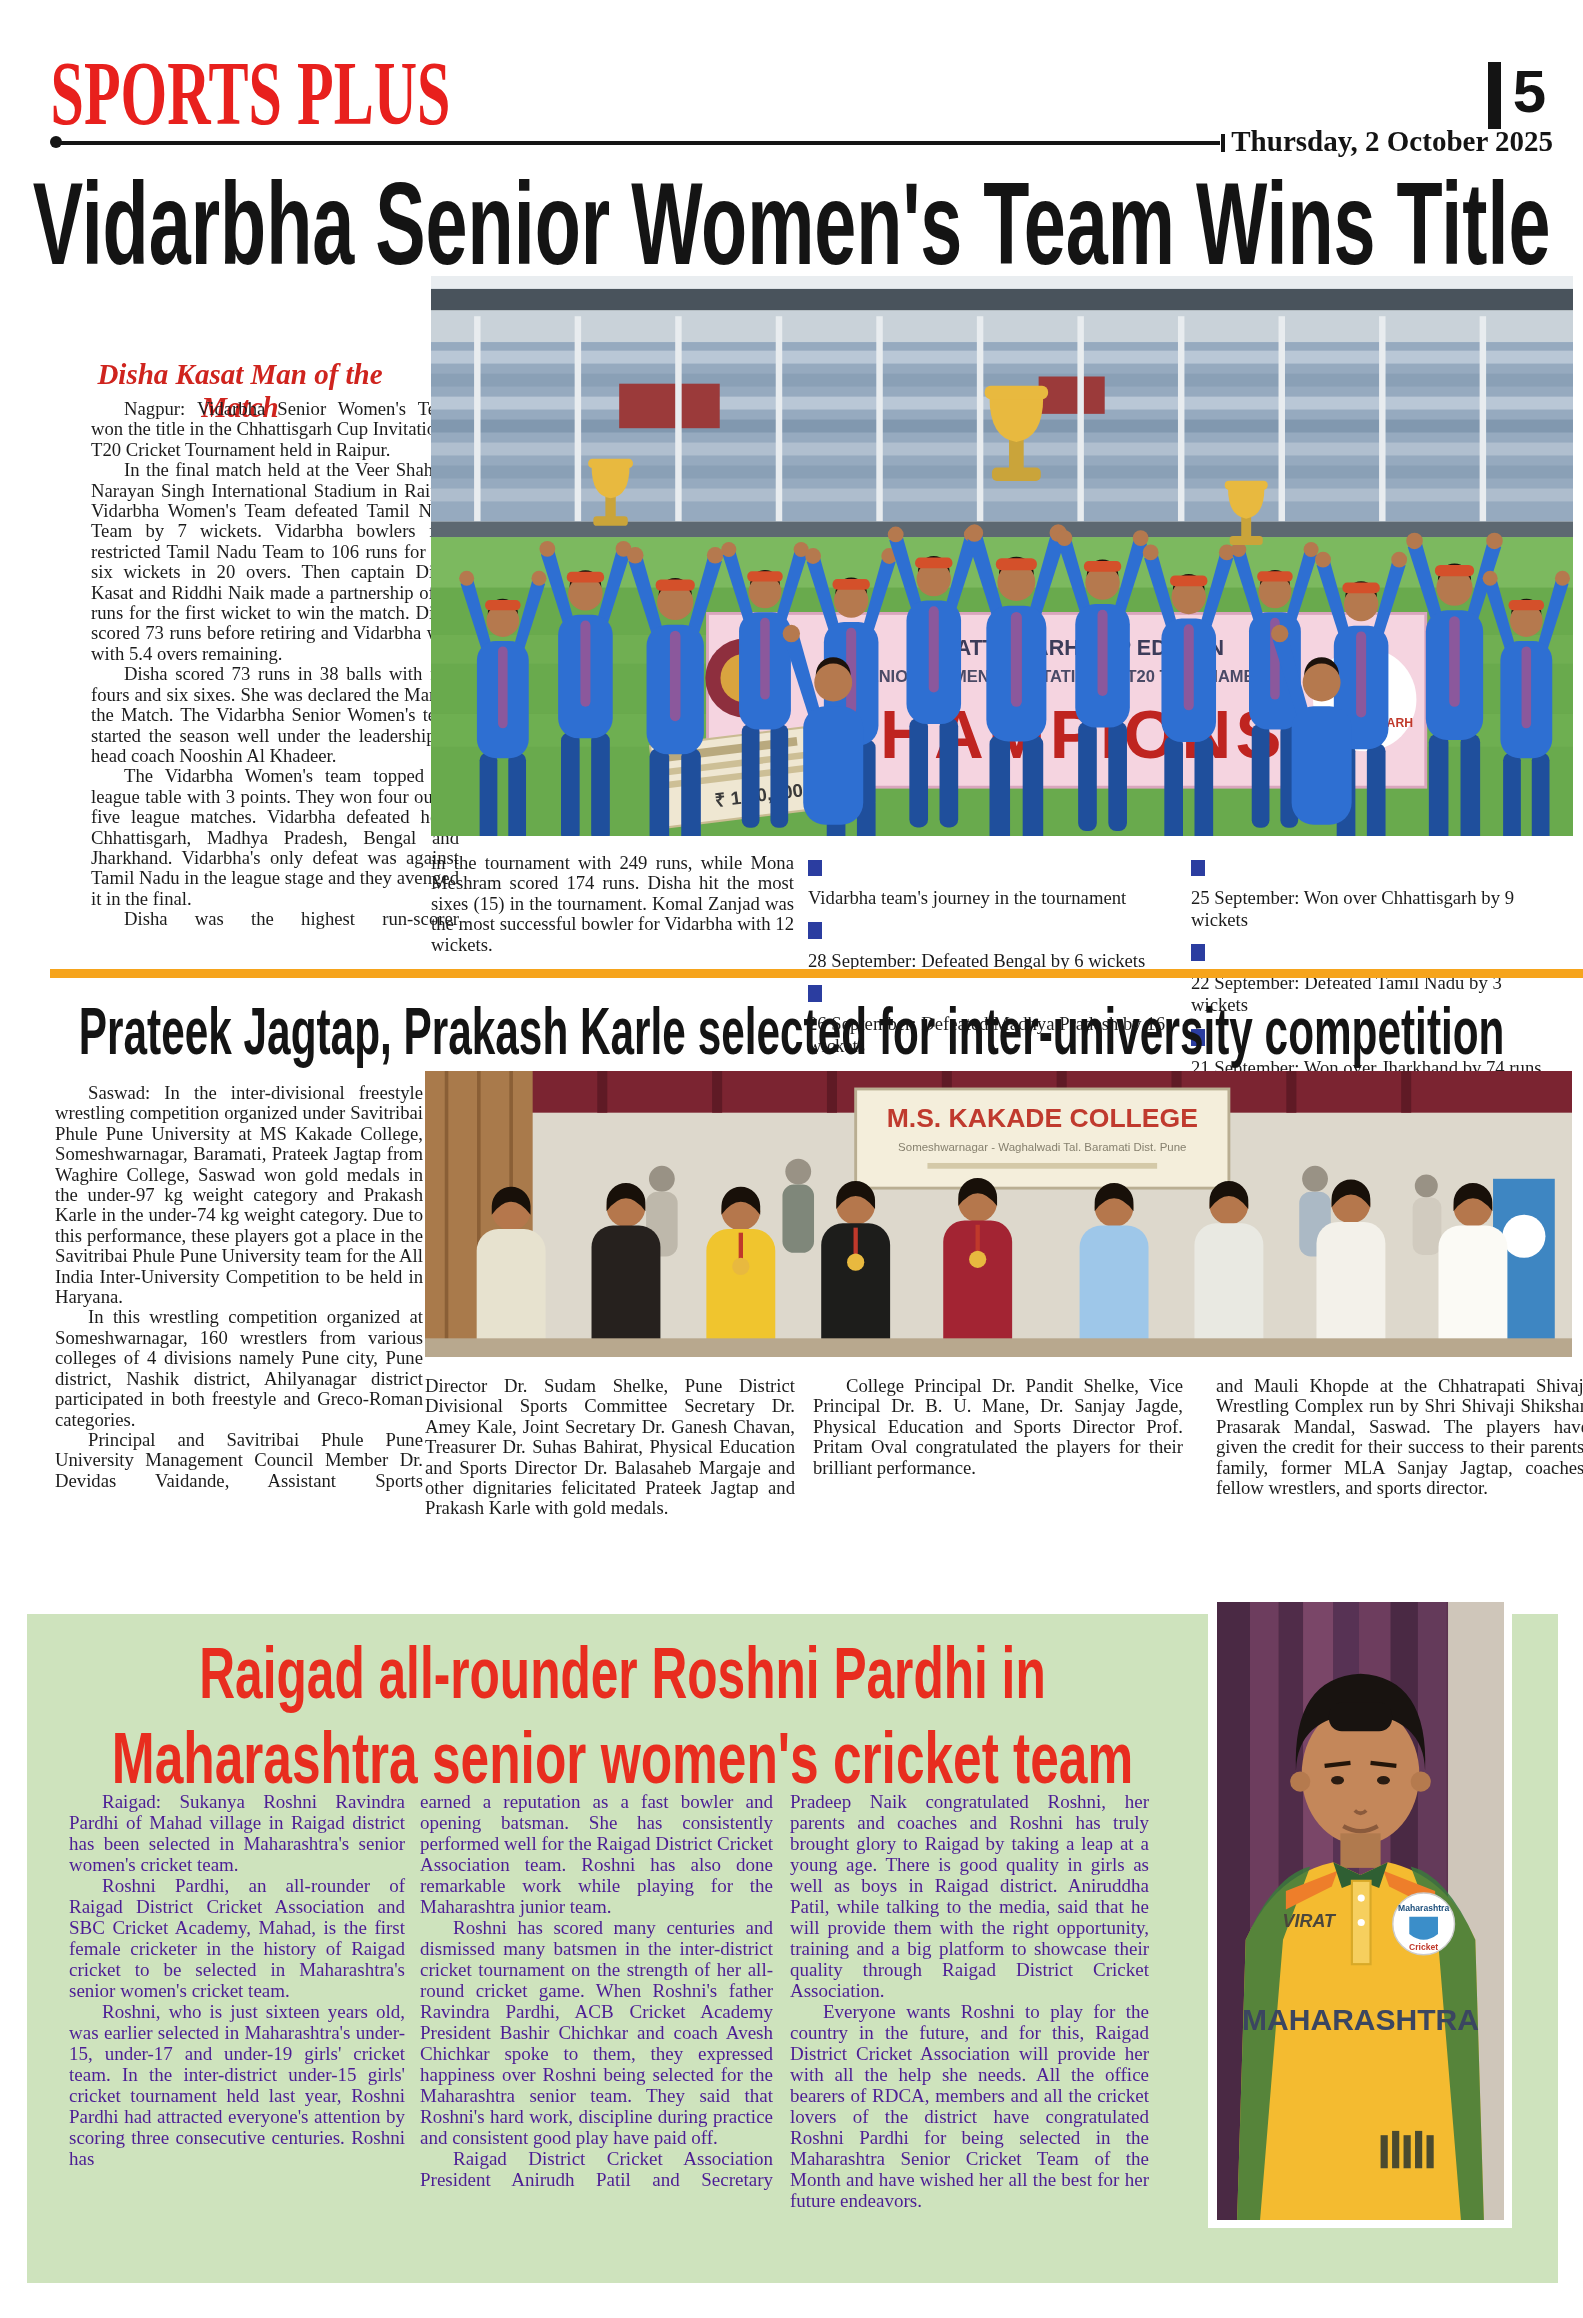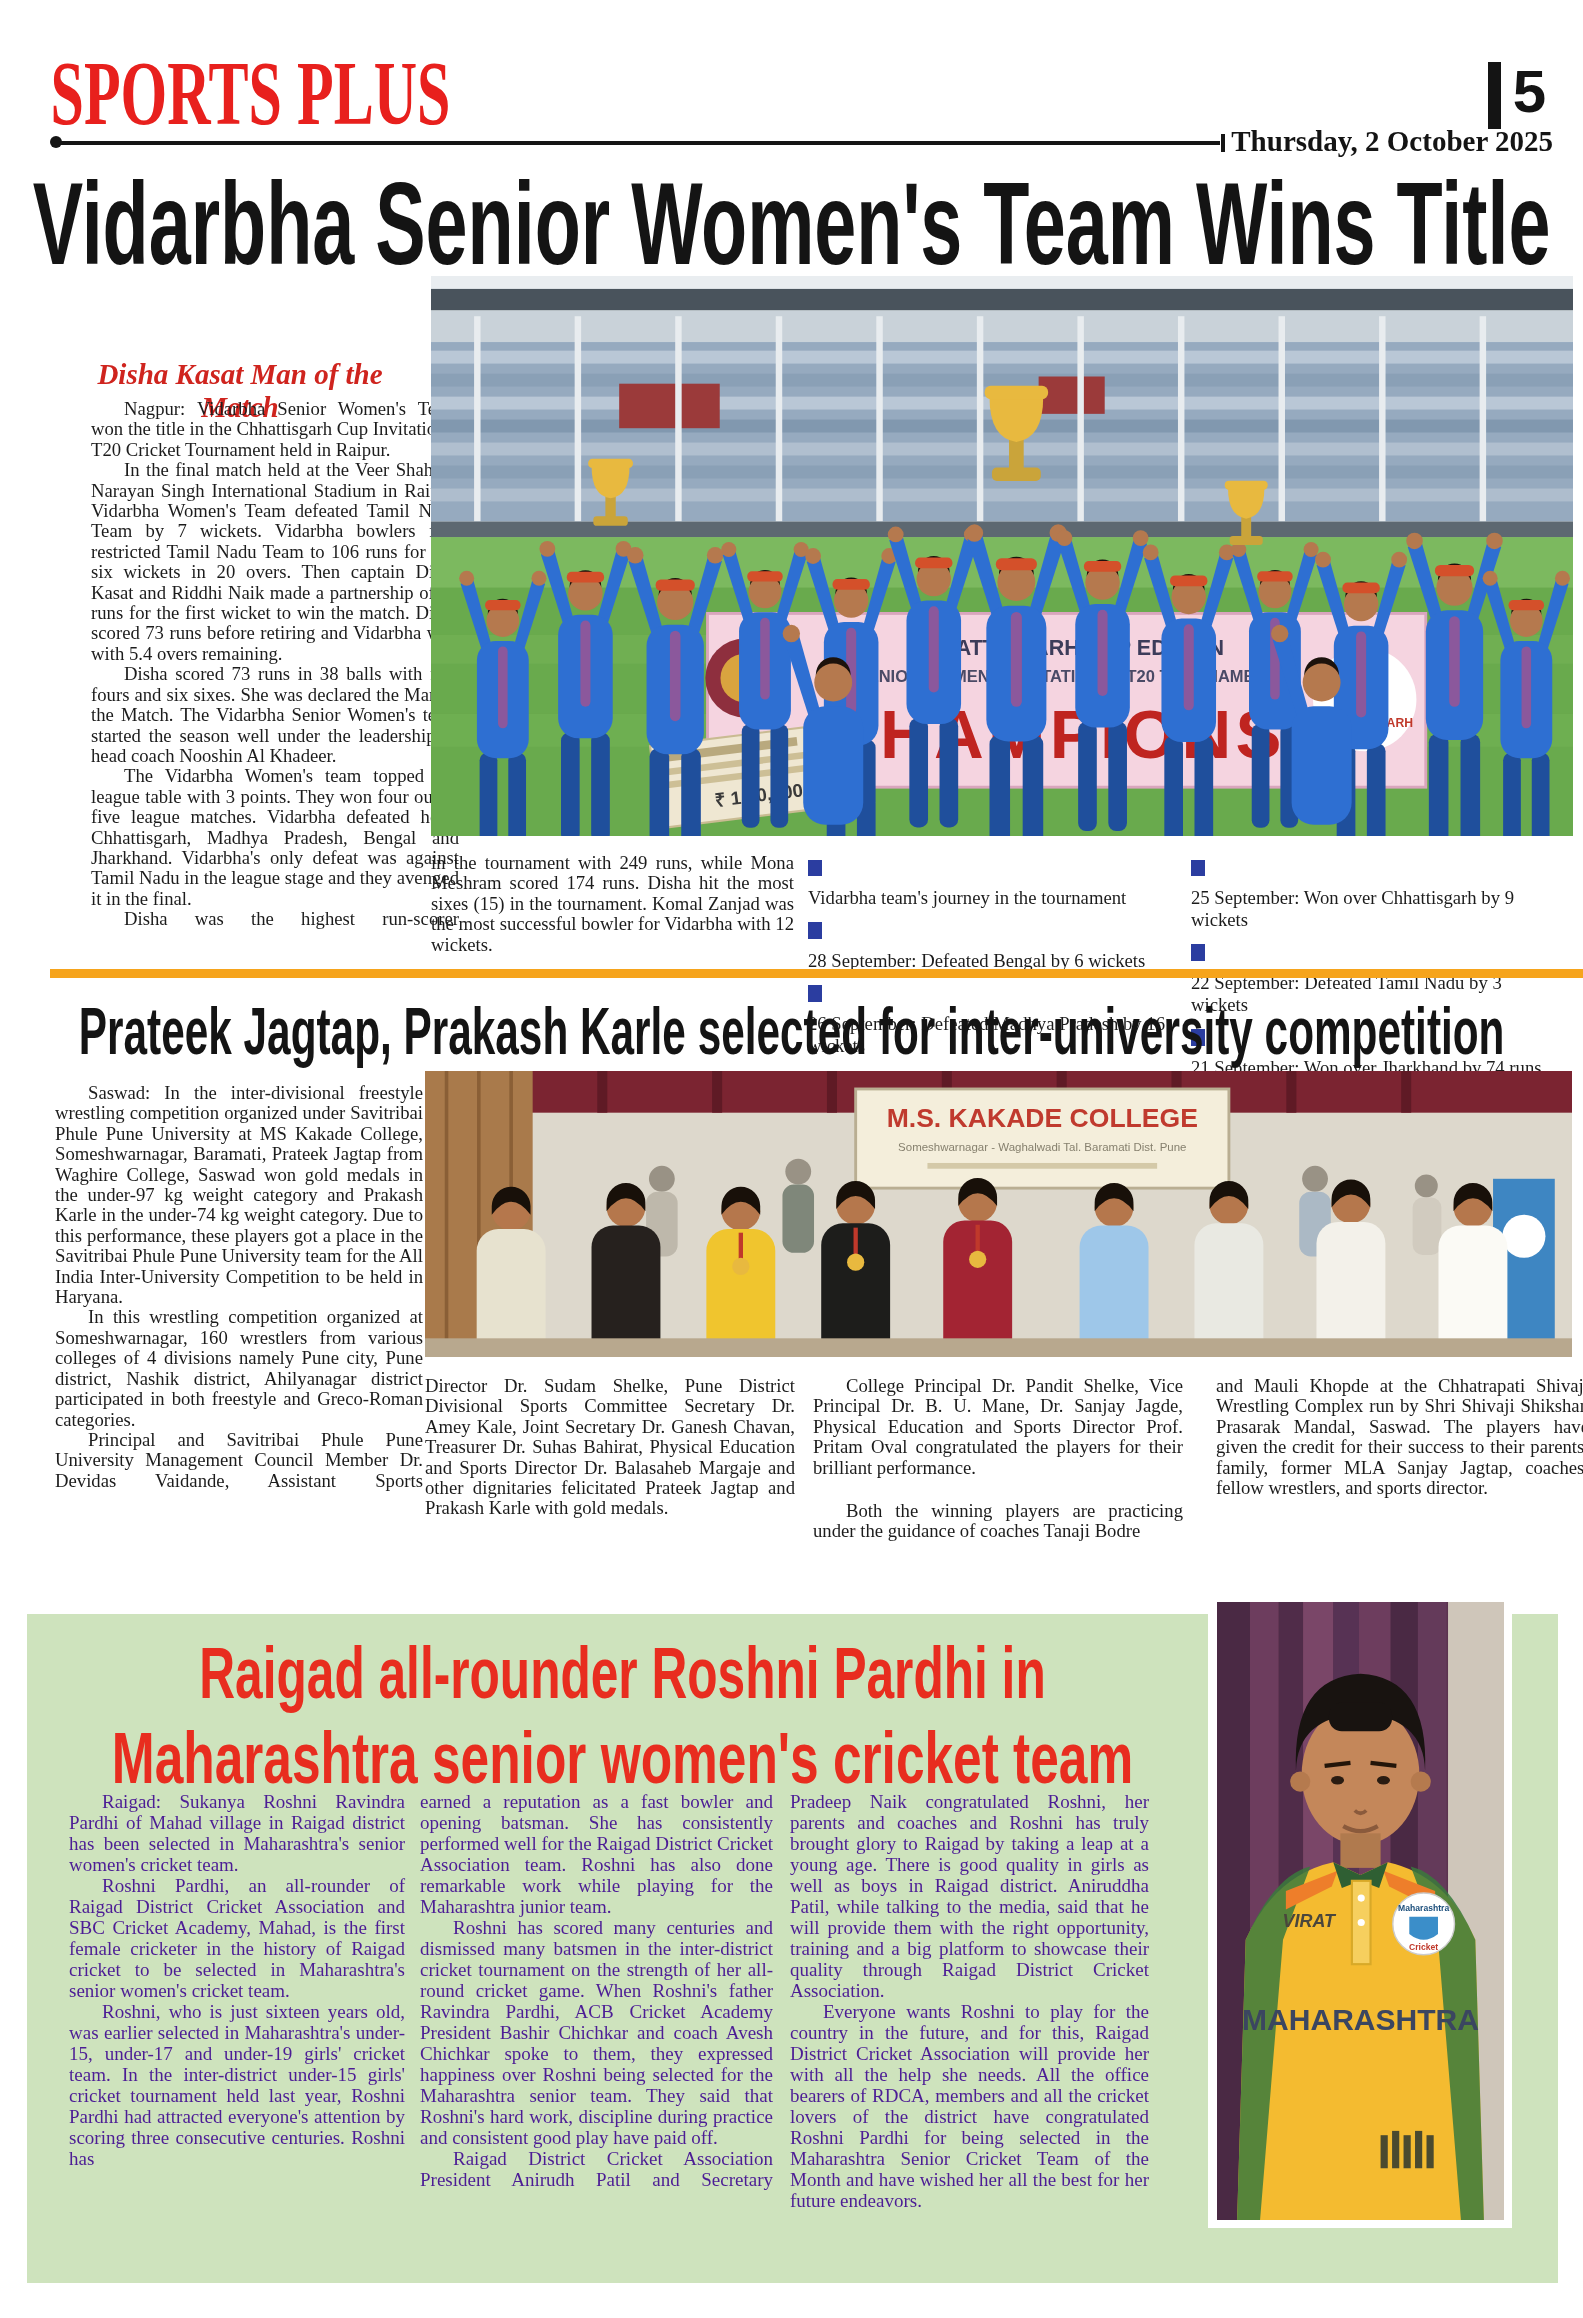--- a/index.html
+++ b/index.html
@@ -290,21 +290,20 @@
       </g>
     </g>
     <rect y="372" width="1598" height="26" fill="#b8a88e"></rect>
   </svg>
 
   <div class="col" style="left:425px;top:1376px;width:370px;">
     <p class="body noindent">Director Dr. Sudam Shelke, Pune District Divisional Sports Committee Secretary Dr. Amey Kale, Joint Secretary Dr. Ganesh Chavan, Treasurer Dr. Suhas Bahirat, Physical Education and Sports Director Dr. Balasaheb Margaje and other dignitaries felicitated Prateek Jagtap and Prakash Karle with gold medals.</p>
   </div>
   <div class="col" style="left:813px;top:1376px;width:370px;">
     <p class="body">College Principal Dr. Pandit Shelke, Vice Principal Dr. B. U. Mane, Dr. Sanjay Jagde, Physical Education and Sports Director Prof. Pritam Oval congratulated the players for their brilliant performance.</p>
-    <p class="body" style="margin-top:23px;">Both the winning players are practicing under the guidance of coaches Tanaji Bodre</p>
   </div>
   <div class="col" style="left:1216px;top:1376px;width:373px;">
     <p class="body noindent">and Mauli Khopde at the Chhatrapati Shivaji Wrestling Complex run by Shri Shivaji Shikshan Prasarak Mandal, Saswad. The players have given the credit for their success to their parents, family, former MLA Sanjay Jagtap, coaches, fellow wrestlers, and sports director.</p>
   </div>
 
   <div class="greenbox">
     <svg class="green-h abs" style="left:50px;top:20px;" width="1091" height="80" viewBox="0 0 1520 112">
       <text x="760" y="90" font-size="100" text-anchor="middle" textLength="1185" lengthAdjust="spacingAndGlyphs">Raigad all-rounder Roshni Pardhi in</text>
     </svg>
     <svg class="green-h abs" style="left:50px;top:105px;" width="1091" height="80" viewBox="0 0 1520 112">

